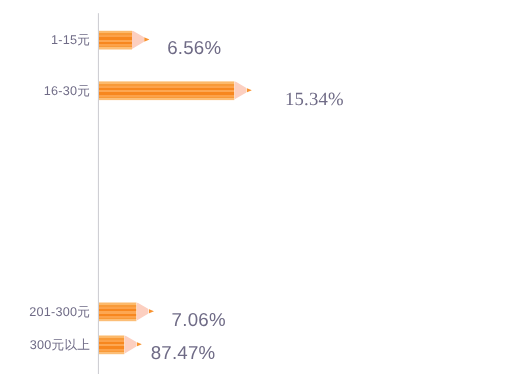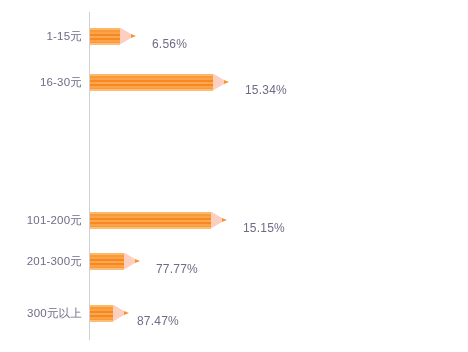--- a/index.html
+++ b/index.html
@@ -90,21 +90,21 @@
   .pencil-point {
     flex: 0 0 auto;
     width: 5px;
     height: 17px;
     background: #f8922e;
     clip-path: polygon(0 38%, 0 62%, 100% 50%);
   }
 
   .value-label {
     position: absolute;
-    font-size: 12px;
+    font-size: 17px;
     color: #6f6b86;
     white-space: nowrap;
     letter-spacing: 0.2px;
     margin-top: 16px;
   }
 </style>
 </head>
 <body>
 
 <div id="chart-root">
@@ -121,43 +121,34 @@
     <span class="value-label" style="left:152px;">6.56%</span>
   </div>
 
   <div class="row" style="top:71px;">
     <span class="cat-label">16-30元</span>
     <span class="pencil" style="width:139px;">
       <span class="pencil-body" style="width:123px;"></span>
       <span class="pencil-cone"></span>
       <span class="pencil-point"></span>
     </span>
-    <span class="value-label" style="left:245px;">15.34%</span>
+    <span class="value-label" style="left:259px;font-family:Liberation Serif, serif;">15.34%</span>
   </div>
 
 
 
-  <div class="row" style="top:209px;">
-    <span class="cat-label">101-200元</span>
-    <span class="pencil" style="width:137px;">
-      <span class="pencil-body" style="width:121px;"></span>
-      <span class="pencil-cone"></span>
-      <span class="pencil-point"></span>
-    </span>
-    <span class="value-label" style="left:243px;">15.15%</span>
-  </div>
 
-  <div class="row" style="top:250px;">
+  <div class="row" style="top:272px;">
     <span class="cat-label">201-300元</span>
     <span class="pencil" style="width:50px;">
       <span class="pencil-body" style="width:34px;"></span>
       <span class="pencil-cone"></span>
       <span class="pencil-point"></span>
     </span>
-    <span class="value-label" style="left:156px;">77.77%</span>
+    <span class="value-label" style="left:156px;">7.06%</span>
   </div>
 
   <div class="row" style="top:302px;text-decoration:underline;">
     <span class="cat-label">300元以上</span>
     <span class="pencil" style="width:39px;">
       <span class="pencil-body" style="width:23px;"></span>
       <span class="pencil-cone"></span>
       <span class="pencil-point"></span>
     </span>
     <span class="value-label" style="left:137px;">87.47%</span>

